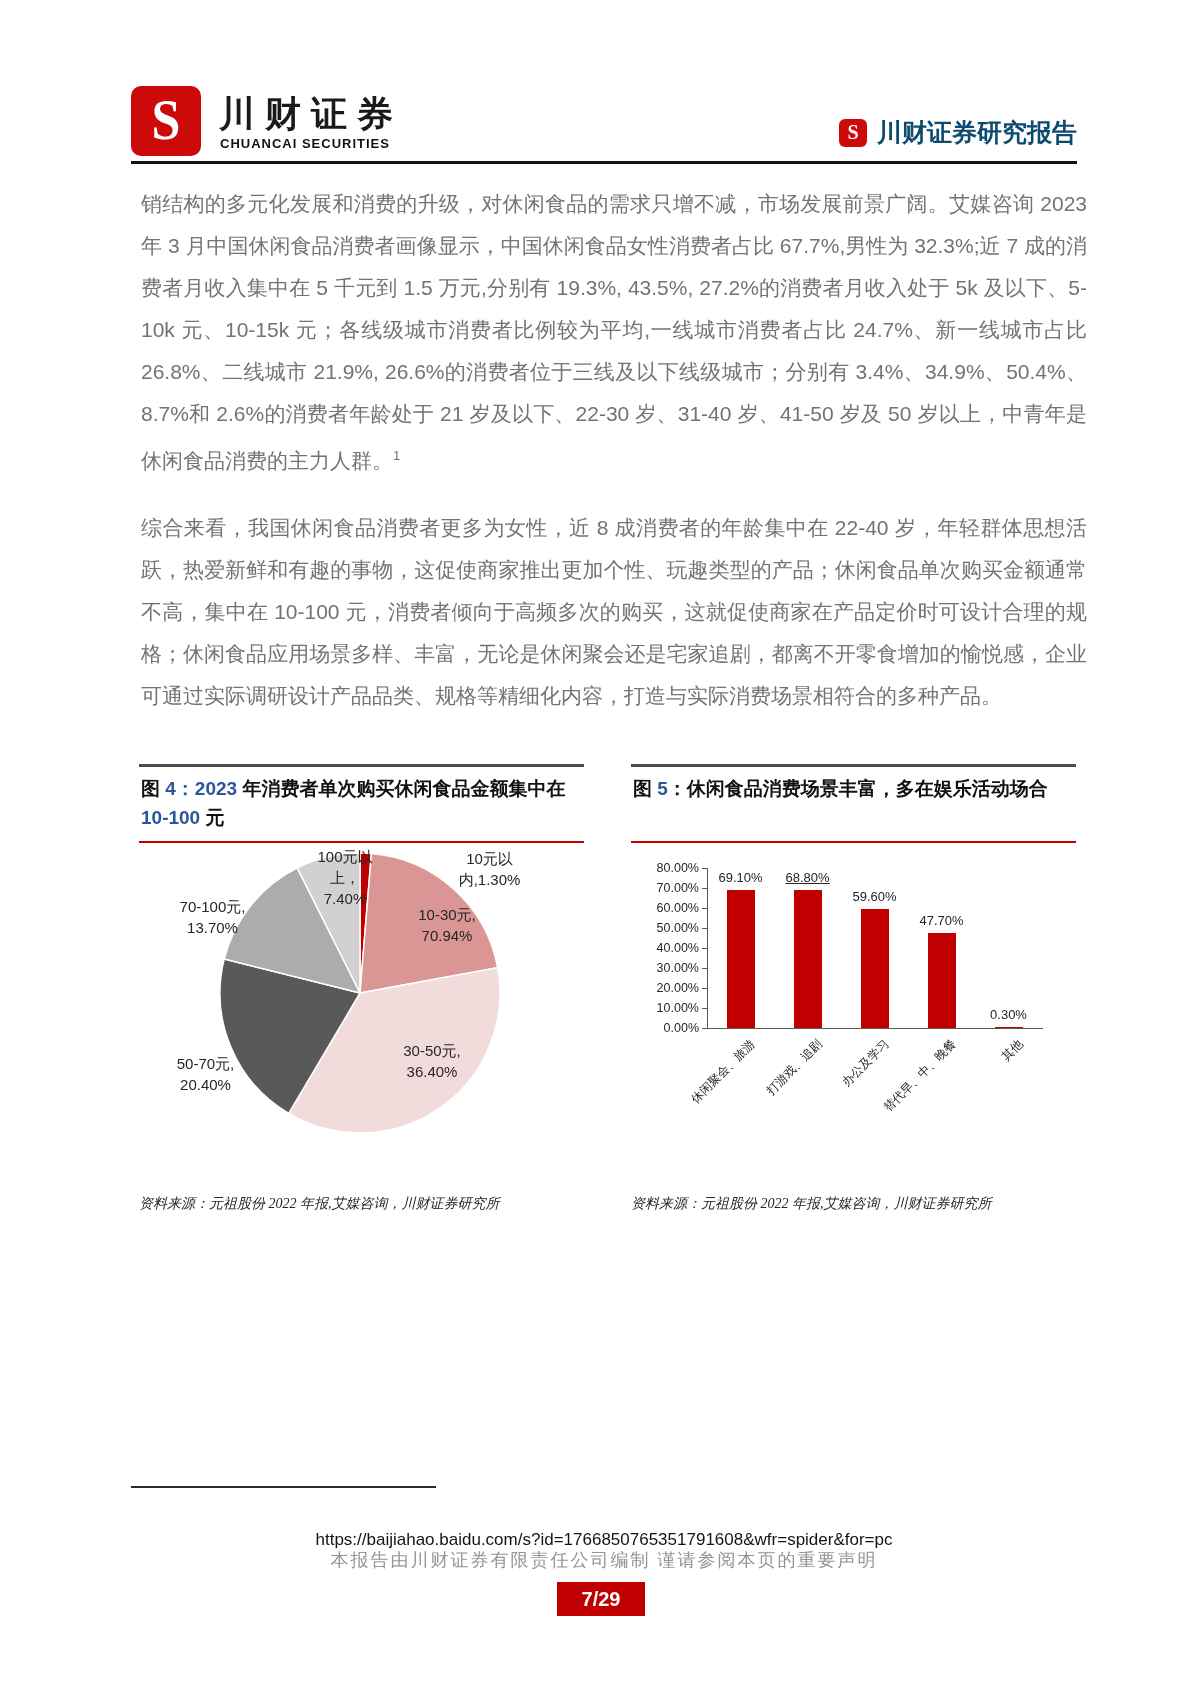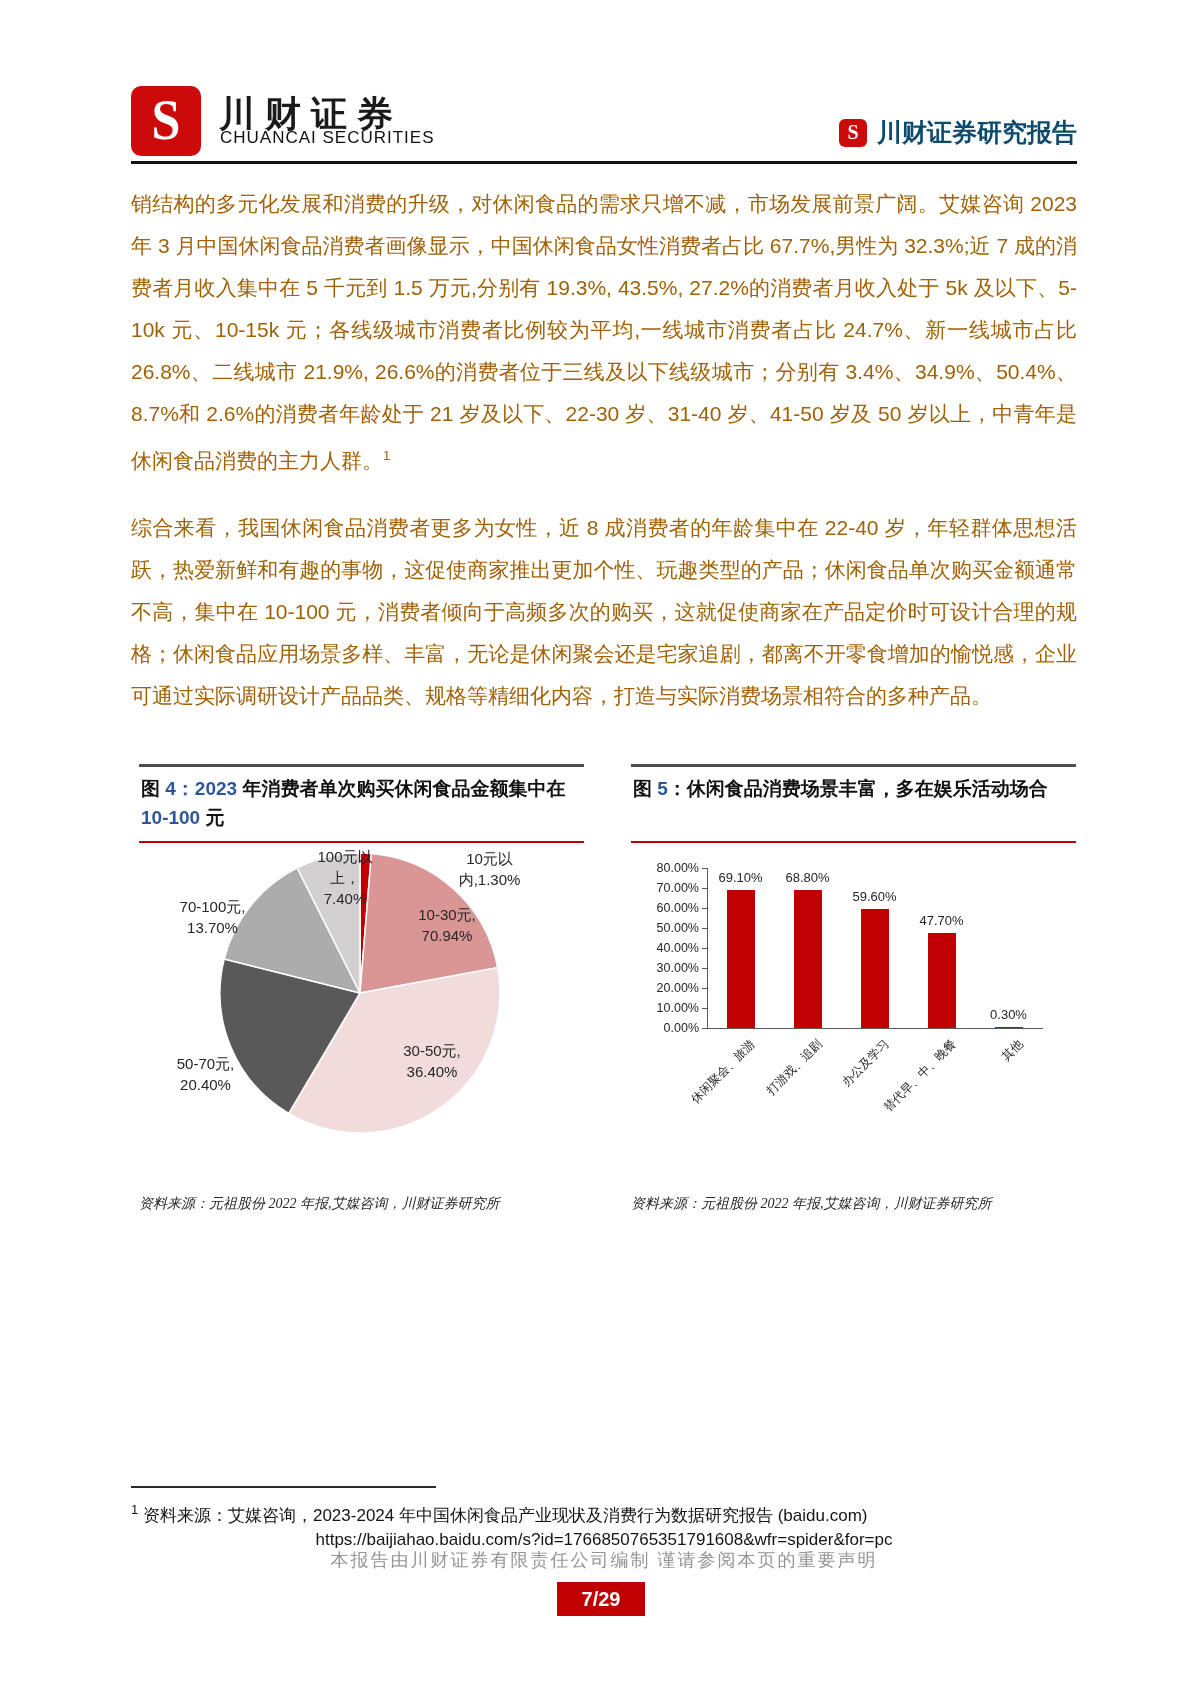--- a/index.html
+++ b/index.html
@@ -6,28 +6,28 @@
   #page{position:relative;width:1200px;height:1698px;background:#ffffff;margin:0 auto;
         font-family:"Liberation Sans","DejaVu Sans",sans-serif;color:#141414;overflow:hidden;}
 
   
   #header{position:absolute;left:131px;top:84px;width:946px;height:80px;}
   #header-rule{position:absolute;left:131px;top:161px;width:946px;height:3px;background:#111111;}
   .logo-mark{position:absolute;left:0;top:2px;width:70px;height:70px;background:#cc0a0a;border-radius:10px;
              display:flex;align-items:center;justify-content:center;}
   .logo-s{color:#ffffff;font-size:52px;font-weight:900;line-height:1;font-family:"Liberation Serif",serif;transform:scaleY(1.08);}
   .brand-cn{position:absolute;left:88px;top:6px;font-size:36px;font-weight:700;letter-spacing:10px;color:#1a1a1a;}
-  .brand-en{position:absolute;left:89px;top:44px;font-size:17px;font-weight:400;letter-spacing:1px;color:#111;}
+  .brand-en{position:absolute;left:89px;top:52px;font-size:13px;font-weight:700;letter-spacing:1px;color:#111;}
   .report-badge{position:absolute;right:0;top:32px;display:flex;align-items:center;}
   .badge-mark{width:28px;height:28px;background:#cc0a0a;border-radius:6px;display:flex;align-items:center;justify-content:center;margin-right:10px;}
   .badge-s{color:#fff;font-size:20px;font-weight:900;font-family:"Liberation Serif",serif;}
   .badge-text{font-size:25px;font-weight:700;color:#0c4a6e;}
 
   
-  .body-p{position:absolute;left:131px;width:946px;font-size:21px;line-height:42px;text-align:justify;color:#a16207;}
+  .body-p{position:absolute;left:141px;width:946px;font-size:21px;line-height:42px;text-align:justify;color:#737373;}
   #p1{top:162px;}
   #p2{top:486px;}
   #p3{top:1292px;line-height:45px;}
   #p3 .seg-bold{font-weight:700;}
   sup{font-size:13px;}
 
   
   .fig-col{position:absolute;top:764px;width:445px;}
   #fig4{left:139px;}
   #fig5{left:631px;}
@@ -133,39 +133,38 @@
           <div class="ytick-label" style="left: 6px; top: 135px;">20.00%</div>
           <div class="ytick-mark" style="left: 71px; top: 142px;"></div>
           <div class="ytick-label" style="left: 6px; top: 155px;">10.00%</div>
           <div class="ytick-mark" style="left: 71px; top: 162px;"></div>
           <div class="ytick-label" style="left: 6px; top: 175px;">0.00%</div>
           <div class="ytick-mark" style="left: 71px; top: 182px;"></div>
           <div class="bar" style="left: 95.5px; width: 28px; top: 44px; height: 138px; background: rgb(192, 0, 0);"></div>
           <div class="bar-value" style="left: 76px; top: 24px;">69.10%</div>
           <div class="xtick-label" style="left: -34.5px; top: 190px;">休闲聚会、旅游</div>
           <div class="bar" style="left: 162.5px; width: 28px; top: 44px; height: 138px; background: rgb(192, 0, 0);"></div>
-          <div class="bar-value" style="left: 143px; top: 24px;">68.80%</div>
+          <div class="bar-value" style="left: 143px; top: 24px; text-decoration: underline;">68.80%</div>
           <div class="xtick-label" style="left: 32.5px; top: 190px;">打游戏、追剧</div>
           <div class="bar" style="left: 229.5px; width: 28px; top: 63px; height: 119px; background: rgb(192, 0, 0);"></div>
           <div class="bar-value" style="left: 210px; top: 43px;">59.60%</div>
           <div class="xtick-label" style="left: 99.5px; top: 190px;">办公及学习</div>
           <div class="bar" style="left: 296.5px; width: 28px; top: 87px; height: 95px; background: rgb(192, 0, 0);"></div>
           <div class="bar-value" style="left: 277px; top: 67px;">47.70%</div>
           <div class="xtick-label" style="left: 166.5px; top: 190px;">替代早、中、晚餐</div>
           <div class="bar" style="left: 363.5px; width: 28px; top: 181px; height: 1px; background: rgb(192, 0, 0);"></div>
           <div class="bar-value" style="left: 344px; top: 161px;">0.30%</div>
           <div class="xtick-label" style="left: 233.5px; top: 190px;">其他</div>
         </div>
     </div>
     <div class="fig-source">资料来源：元祖股份 2022 年报,艾媒咨询，川财证券研究所</div>
   </div>
 
 
   <div id="footnote-rule"></div>
-  <div class="footnote-line" id="footnote-text"><sup>1</sup><span> 资料来源：艾媒咨询，2023-2024 年中国休闲食品产业现状及消费行为数据研究报告 (baidu.com)</span></div>
   <div class="footnote-line" id="footnote-url">https://baijiahao.baidu.com/s?id=1766850765351791608&amp;wfr=spider&amp;for=pc</div>
 
   <div id="disclaimer">本报告由川财证券有限责任公司编制 谨请参阅本页的重要声明</div>
   <div id="page-badge">
     <span>7/29</span>
   </div>
 
 </div>
 
 </body></html>

